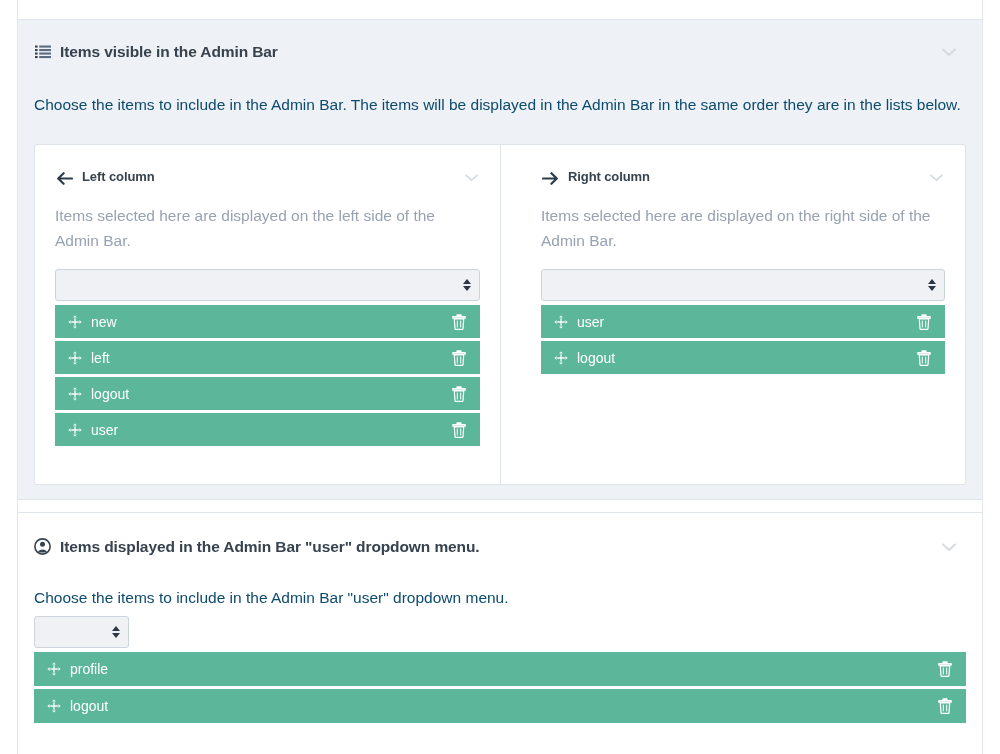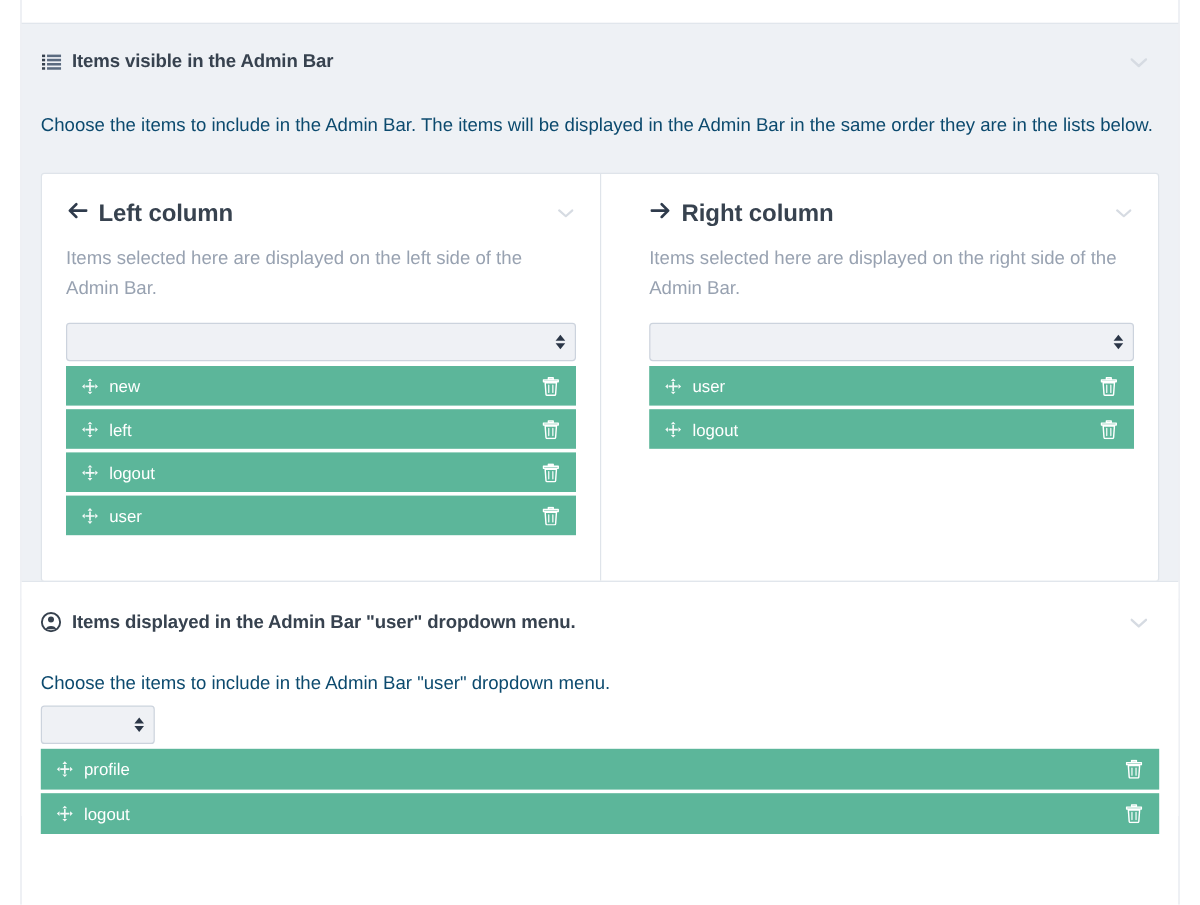--- a/index.html
+++ b/index.html
@@ -43,21 +43,21 @@
     height: 481px;
     background: #eef1f5;
     border-top: 1px solid #e1e6ec;
     border-bottom: 1px solid #e1e6ec;
     box-sizing: border-box;
   }
 
   .section-two {
     position: absolute;
     left: 18px;
-    top: 484px;
+    top: 512px;
     width: 964px;
     height: 196px;
     background: #ffffff;
     border-top: 1px solid #e1e6ec;
     box-sizing: border-box;
   }
 
   .legend-row {
     position: relative;
     display: flex;
@@ -140,21 +140,21 @@
   .col + .col {
     border-left: 1px solid #dfe4ea;
     padding-left: 40px;
   }
 
   .col-head {
     position: relative;
     height: 26px;
     margin-bottom: 12px;
   }
-  .col-head .legend { font-size: 20px; }
+  .col-head .legend { font-size: 13px; }
   .col-head .legend .ico { width: 18px; height: 18px; font-size: 16px; }
   .col-head .collapse-chevron { right: 0px; }
 
   .col-desc {
     margin: 0 0 16px 0;
     color: #98a2b1;
     font-size: 15.5px;
     line-height: 1.62;
     max-width: 405px;
   }

